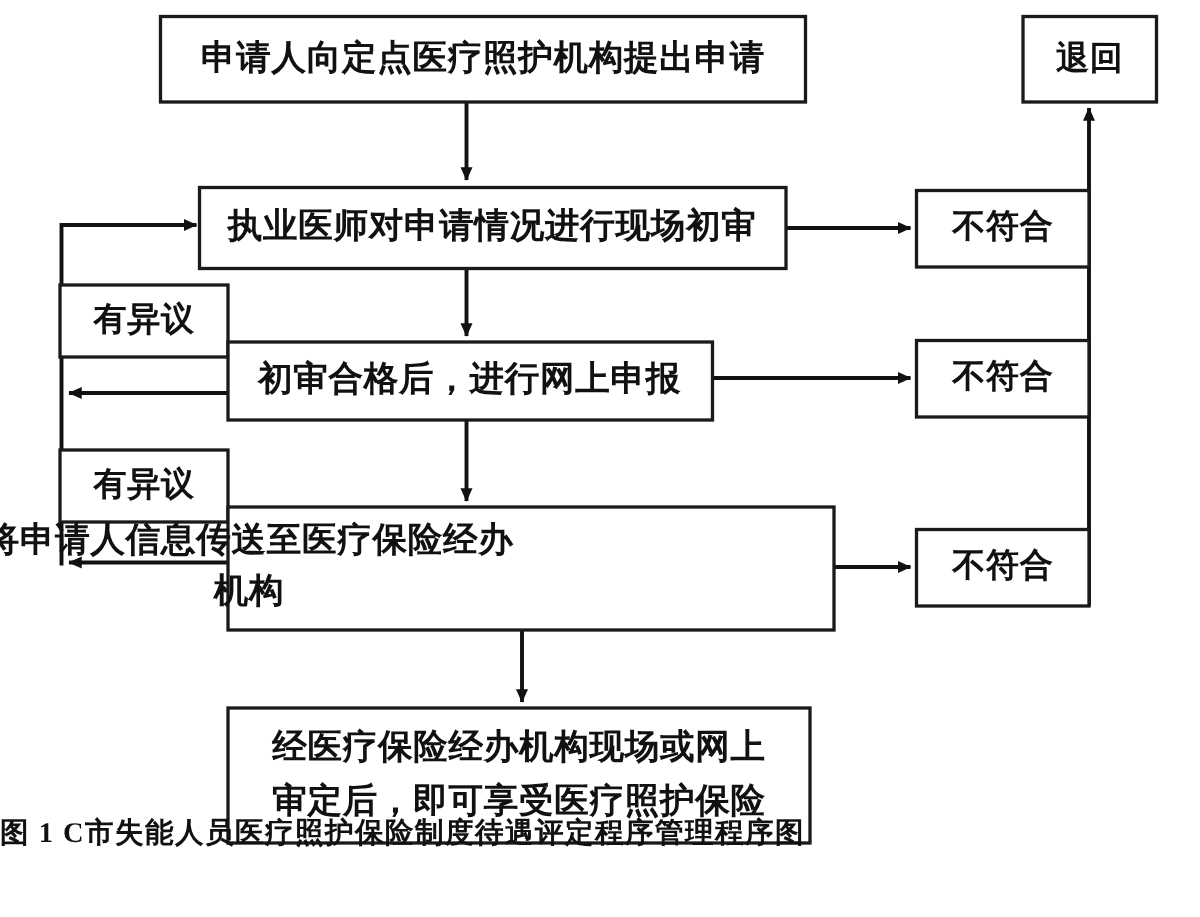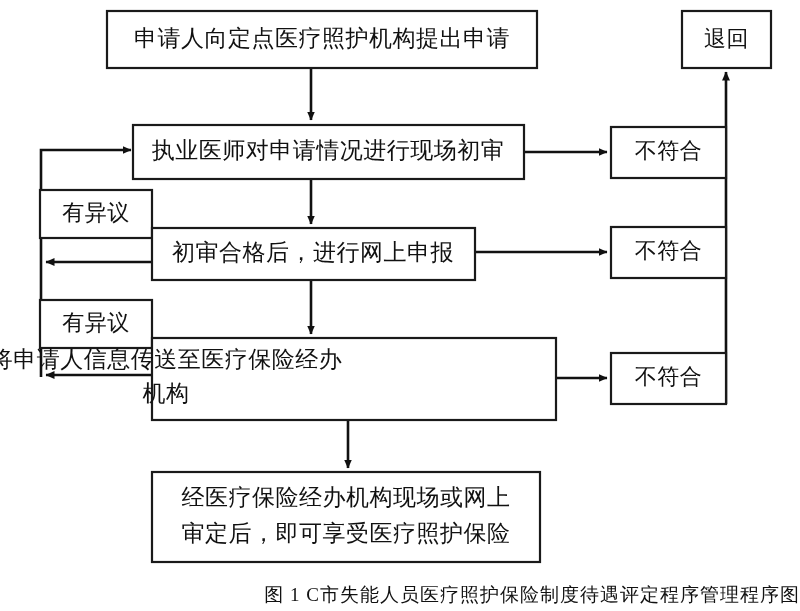--- a/index.html
+++ b/index.html
@@ -12,20 +12,21 @@
     height: 611px;
     font-family: "Liberation Serif", "DejaVu Serif", serif;
     color: #1a1a1a;
     overflow: hidden;
     position: relative;
   }
   #flow-root {
     position: relative;
     width: 800px;
     height: 611px;
+    font-weight: bold;
   }
   svg#flow-svg {
     position: absolute;
     left: 0;
     top: 0;
     width: 800px;
     height: 611px;
     display: block;
   }
   .box-rect {
@@ -45,27 +46,26 @@
   .conn {
     stroke: #111111;
     stroke-width: 2.6;
     fill: none;
   }
   .caption {
     position: absolute;
     left: 0;
     top: 542px;
     width: 800px;
-    text-align: right;
+    text-align: left;
     font-family: "Liberation Serif", "DejaVu Serif", serif;
     font-size: 19px;
     letter-spacing: 1px;
     color: #111111;
     white-space: nowrap;
-    margin-top: 40px;
   }
 </style>
 </head>
 <body>
 
 <div id="flow-root">
 
   <svg id="flow-svg" viewBox="0 0 800 611">
     <defs>
       <marker id="arrow" markerWidth="11" markerHeight="11" refX="8.5" refY="4" orient="auto" markerUnits="userSpaceOnUse">

